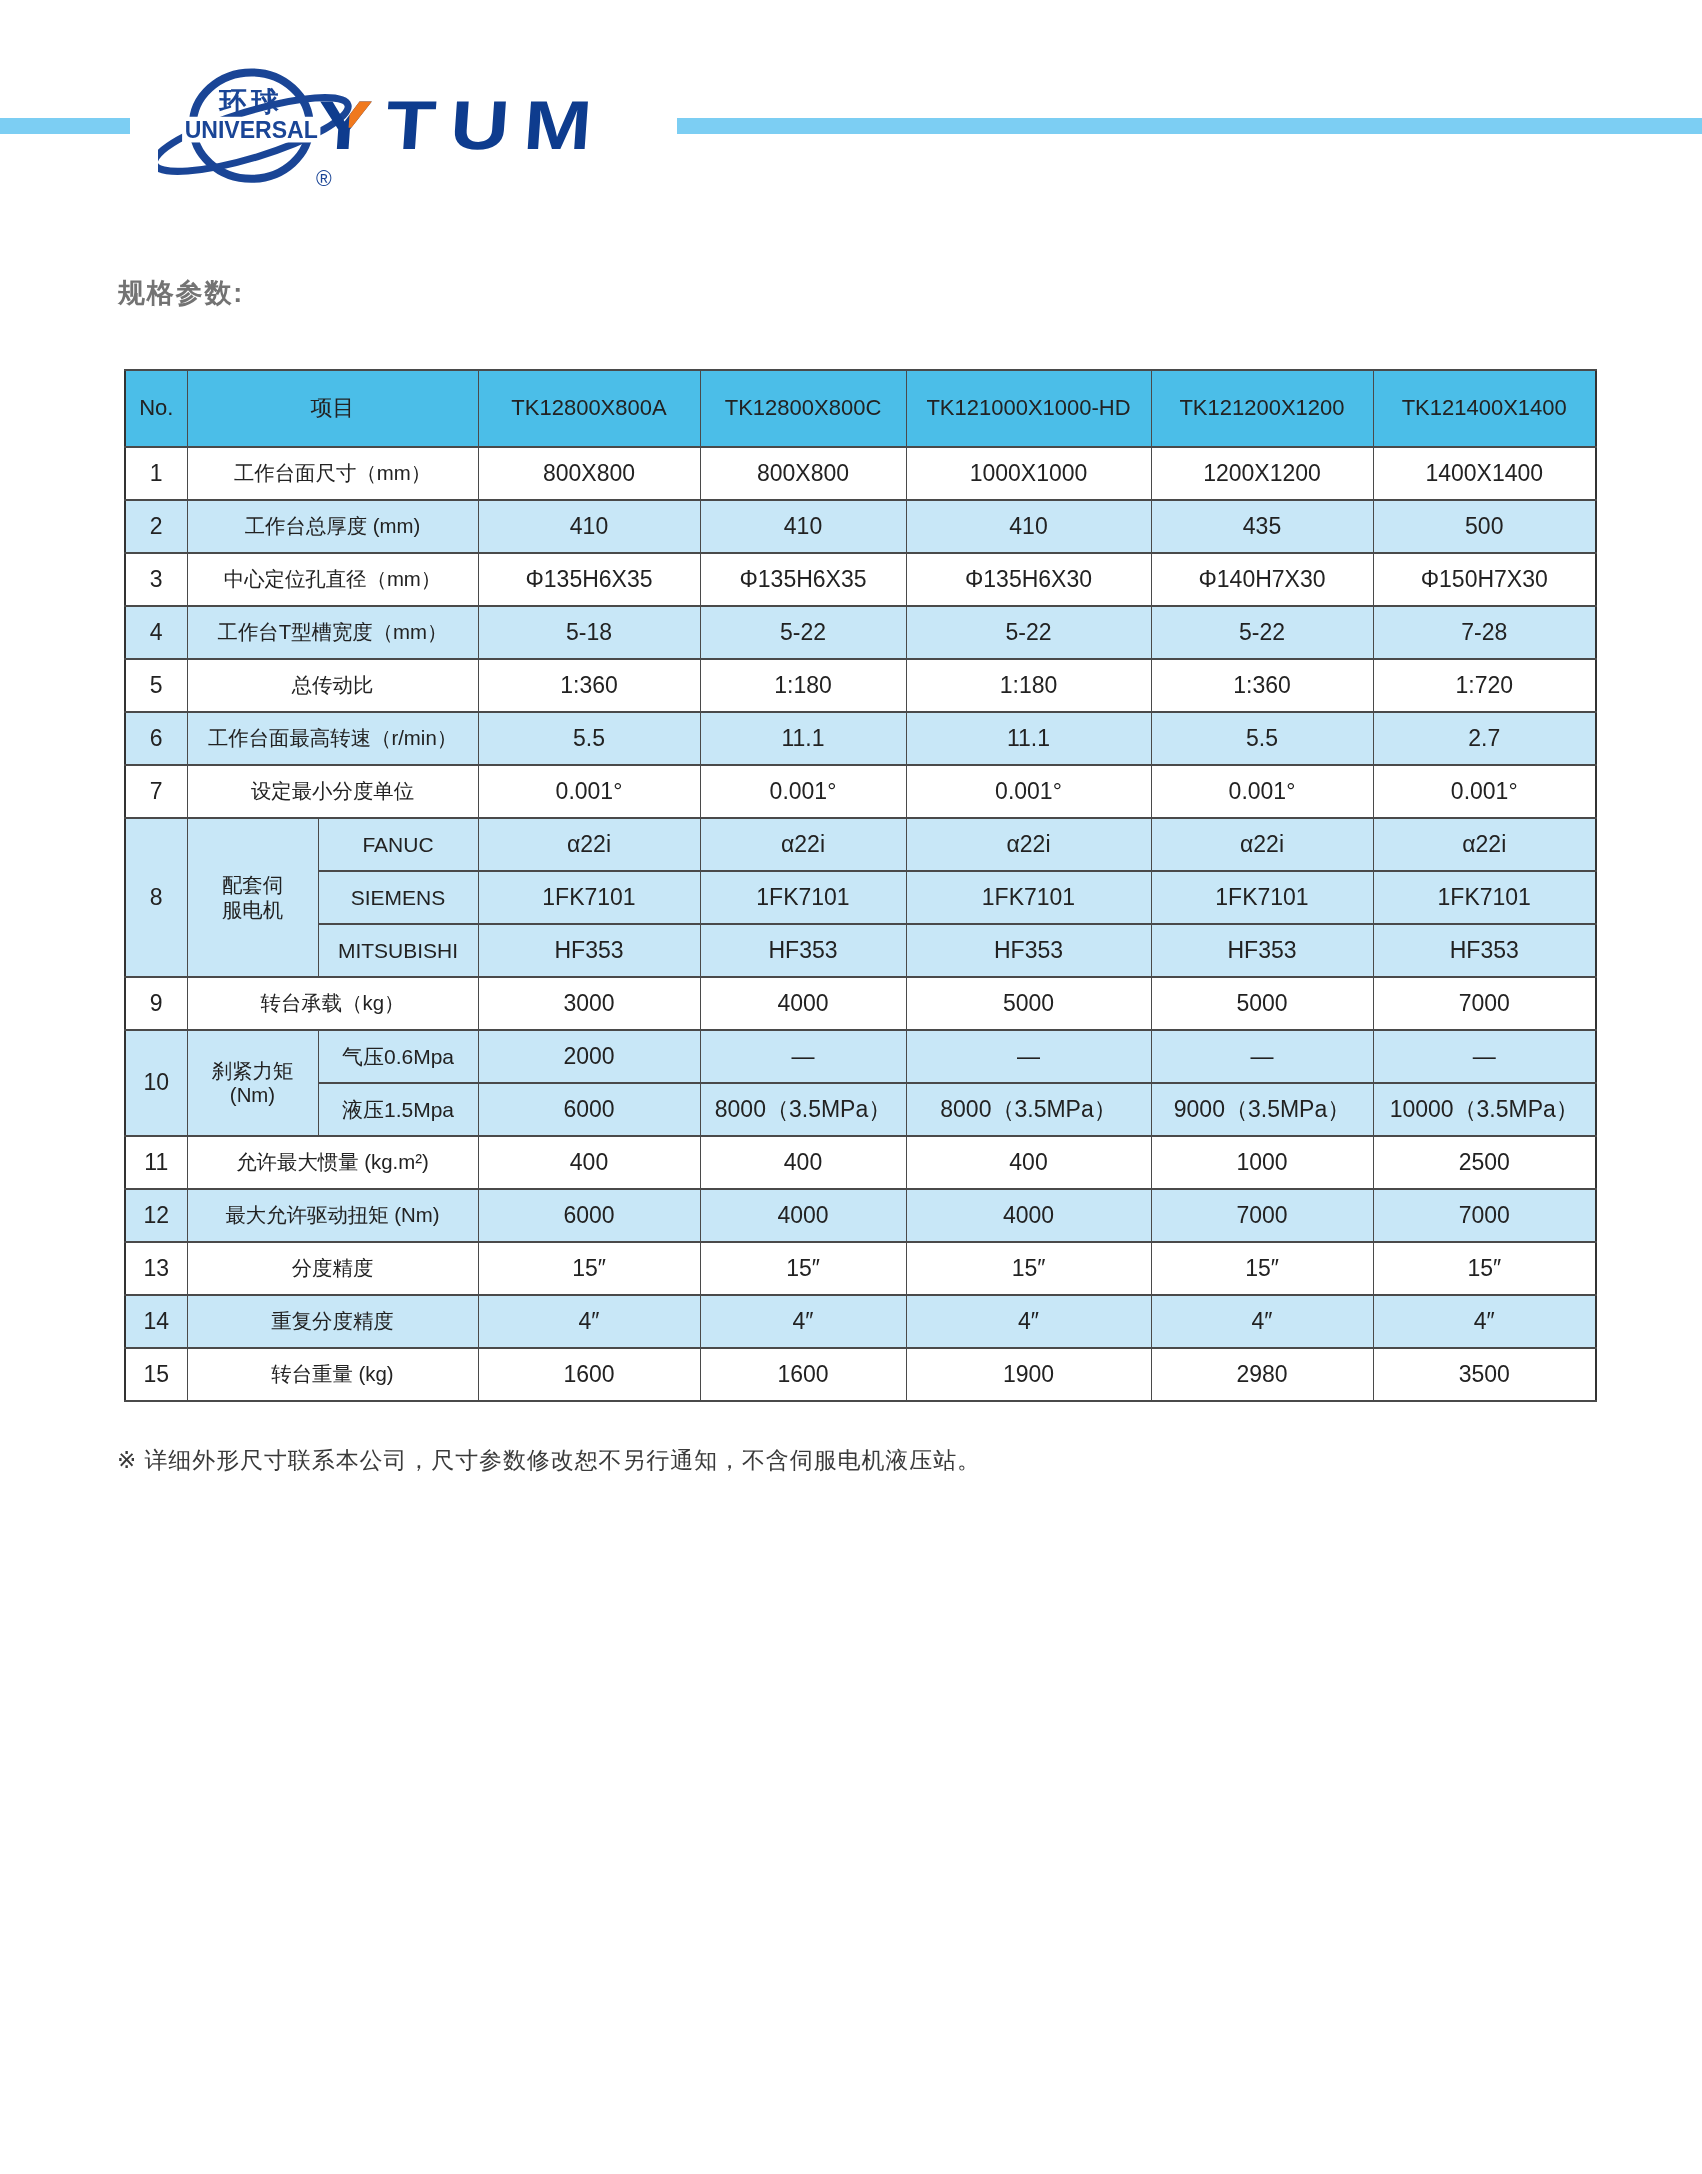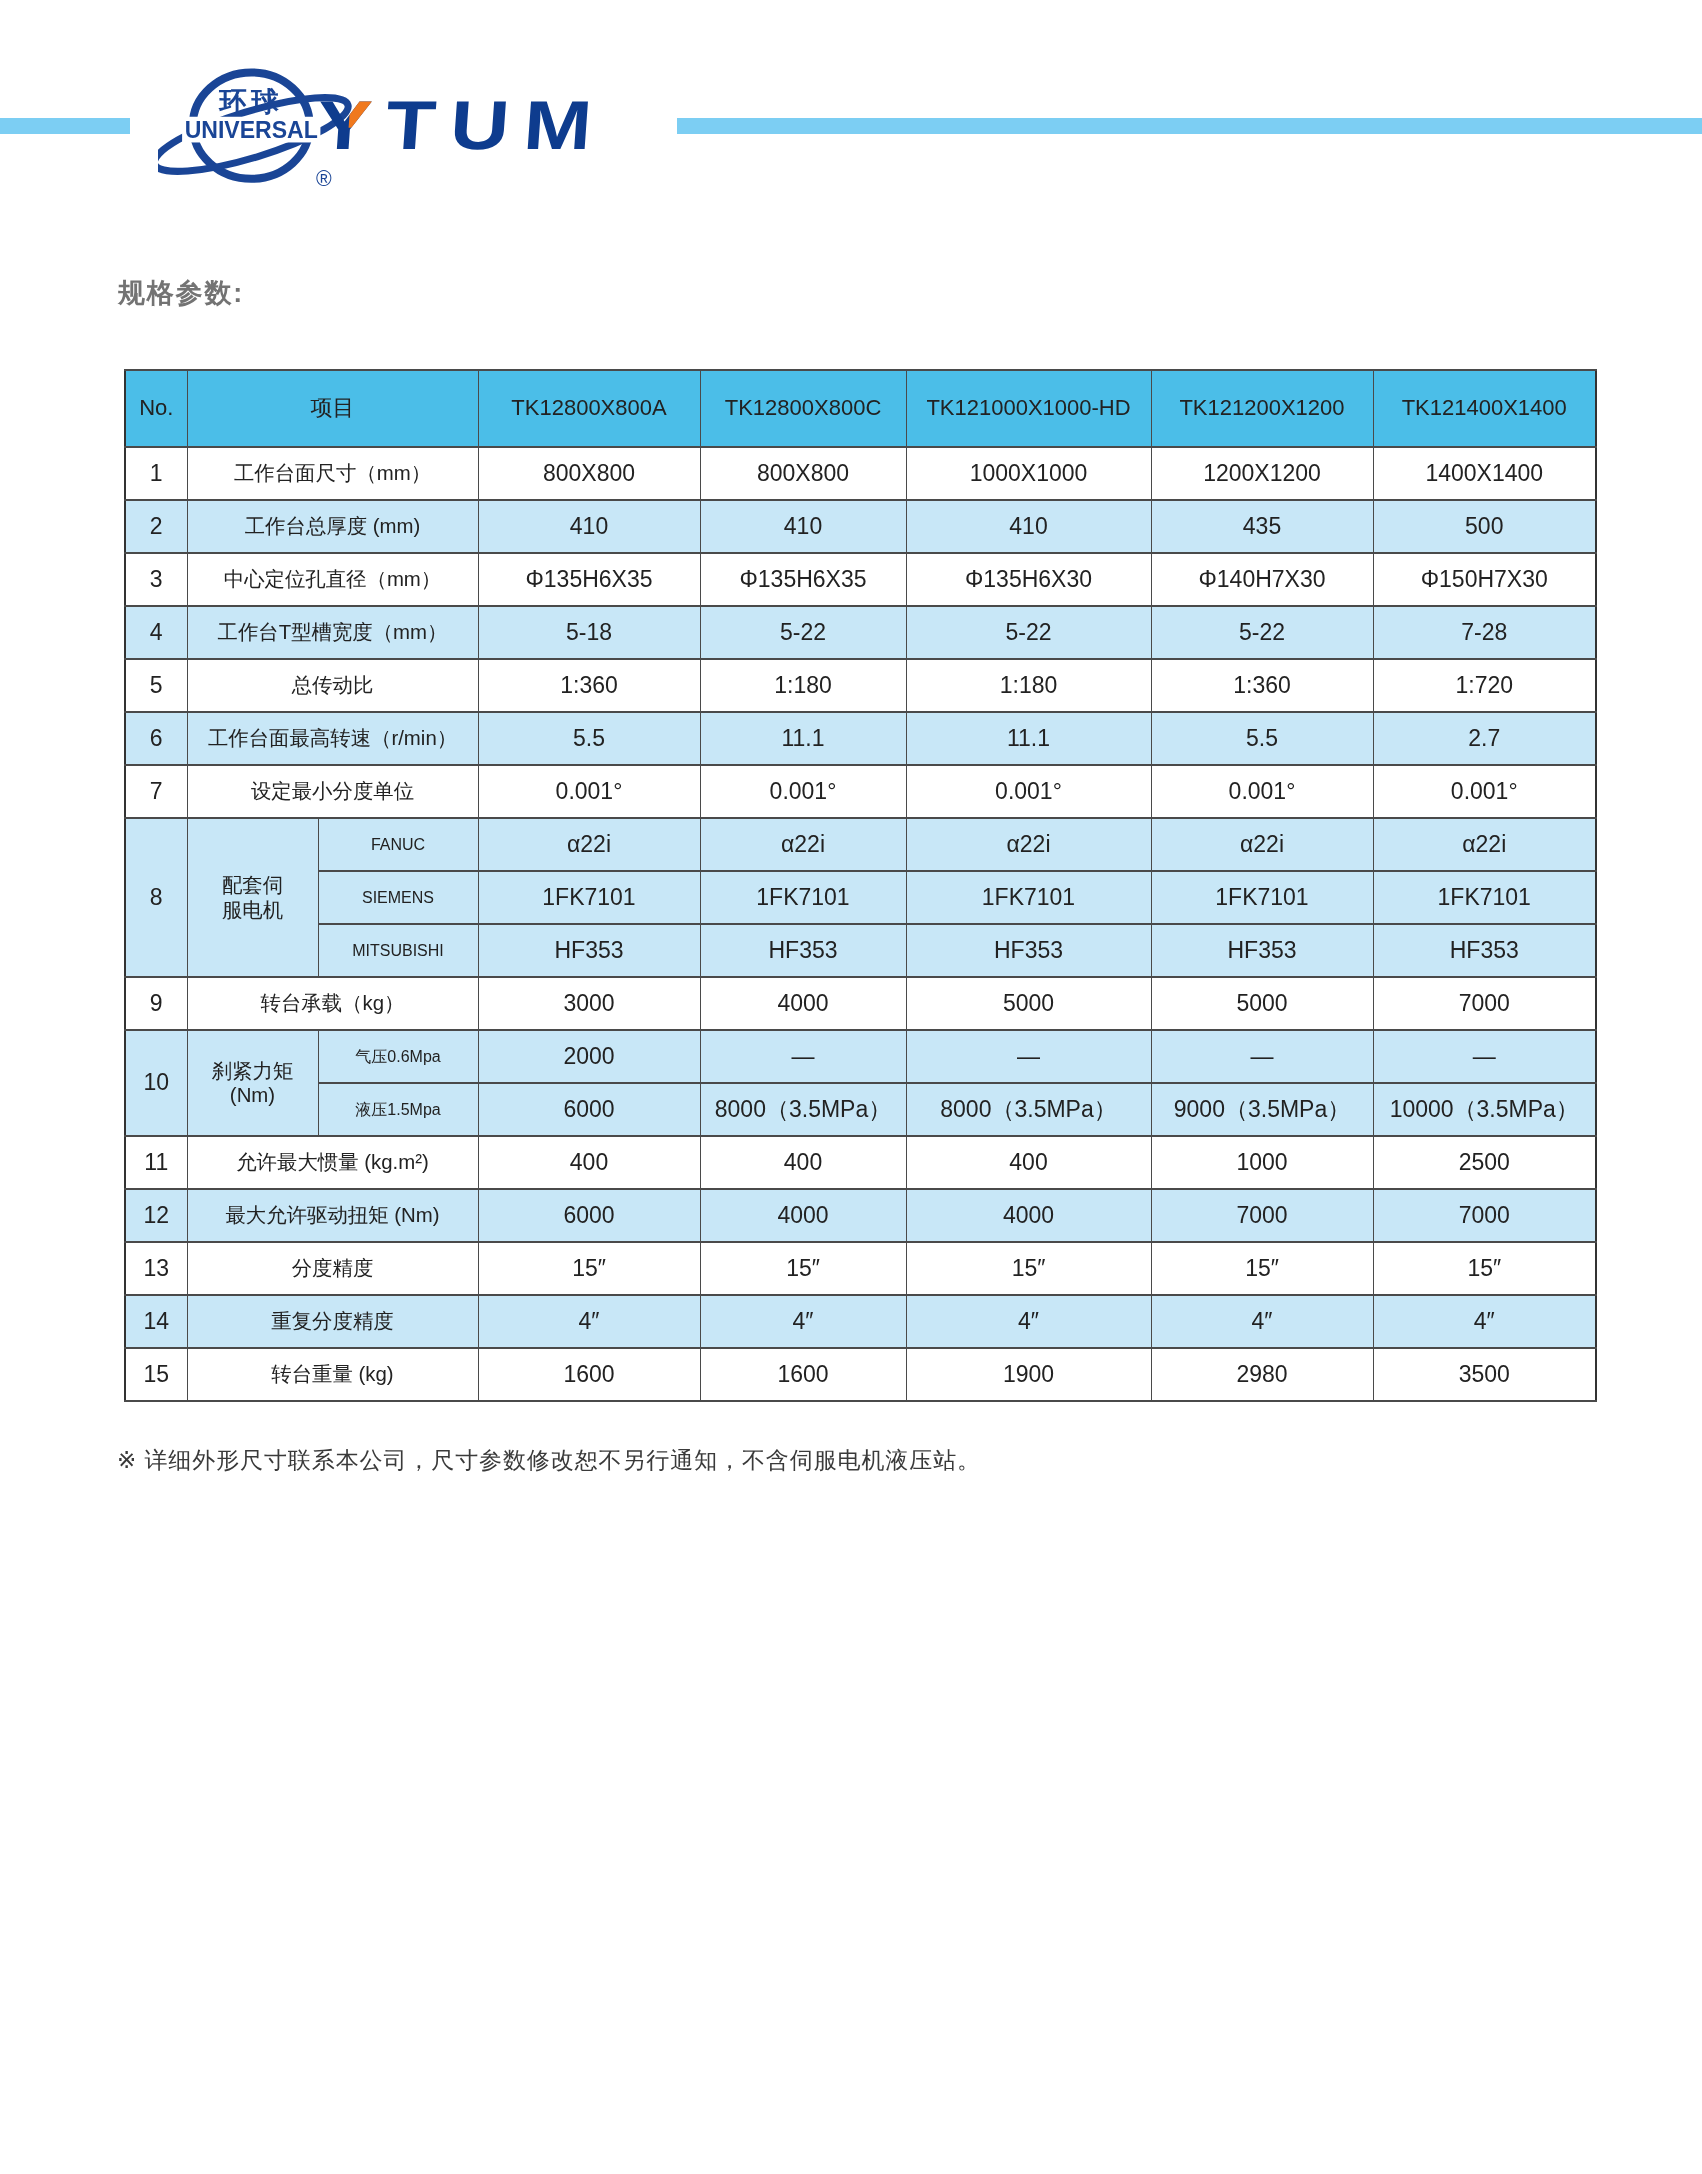--- a/index.html
+++ b/index.html
@@ -33,21 +33,21 @@
   .table-wrap{position:absolute;left:124px;top:329px;margin-top:40px;}
   table.specs{border-collapse:collapse;table-layout:fixed;width:1469px;border:2.7px solid #333;}
   table.specs th,table.specs td{
     border:1.8px solid #4a4a4a;border-top-width:2.7px;border-bottom-width:2.7px;
     text-align:center;vertical-align:middle;padding:0 3.5px;
     font-weight:normal;white-space:pre-line;line-height:1.2;
   }
   table.specs thead th{background:#4BBEE8;height:75px;font-size:22px;color:#222;}
   table.specs tbody td{height:51px;font-size:23px;color:#222;}
   table.specs tbody td.item-cell{font-size:20.4px;}
-  table.specs tbody td.sub-cell{font-size:16px;}
+  table.specs tbody td.sub-cell{font-size:21px;}
   table.specs tbody tr.shade td{background:#C8E7F7;}
   
   .footnote{position:absolute;left:117px;top:1433px;font-size:23px;color:#3a3a3a;letter-spacing:0.9px;margin-top:12px;}
 </style>
 </head>
 <body>
 
 <div class="accent-bar left"></div>
 <div class="accent-bar right"></div>
 

